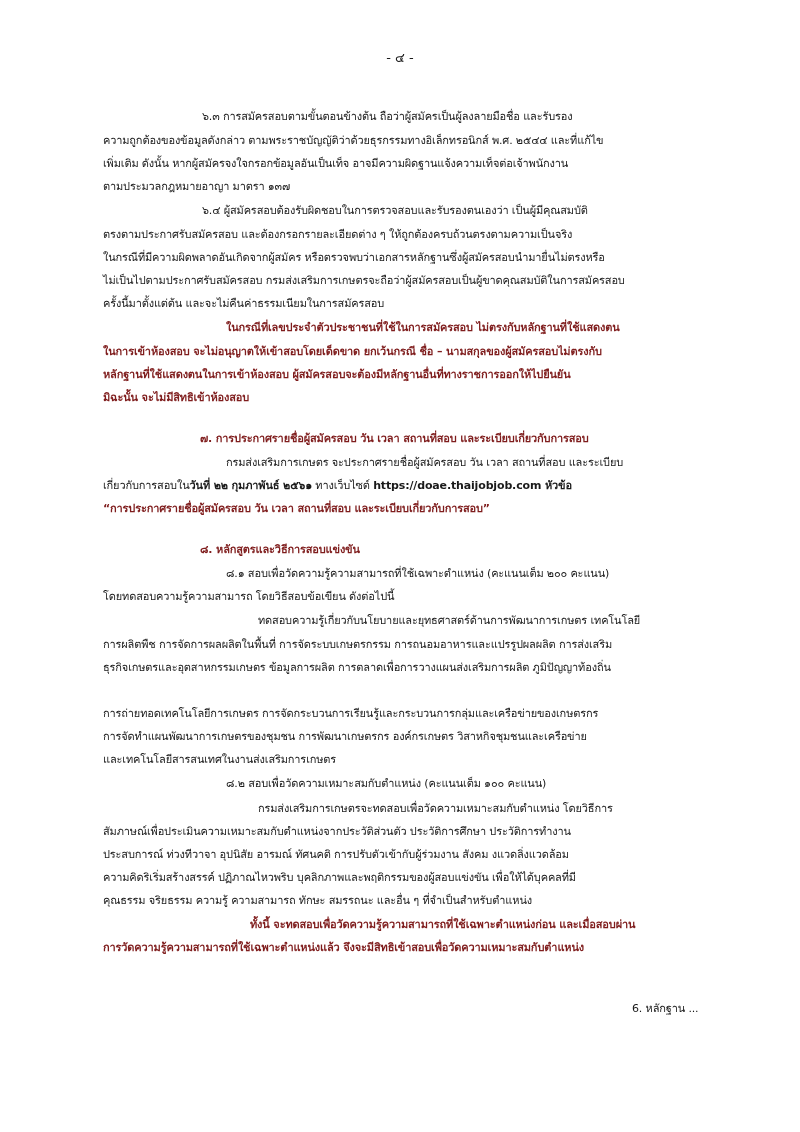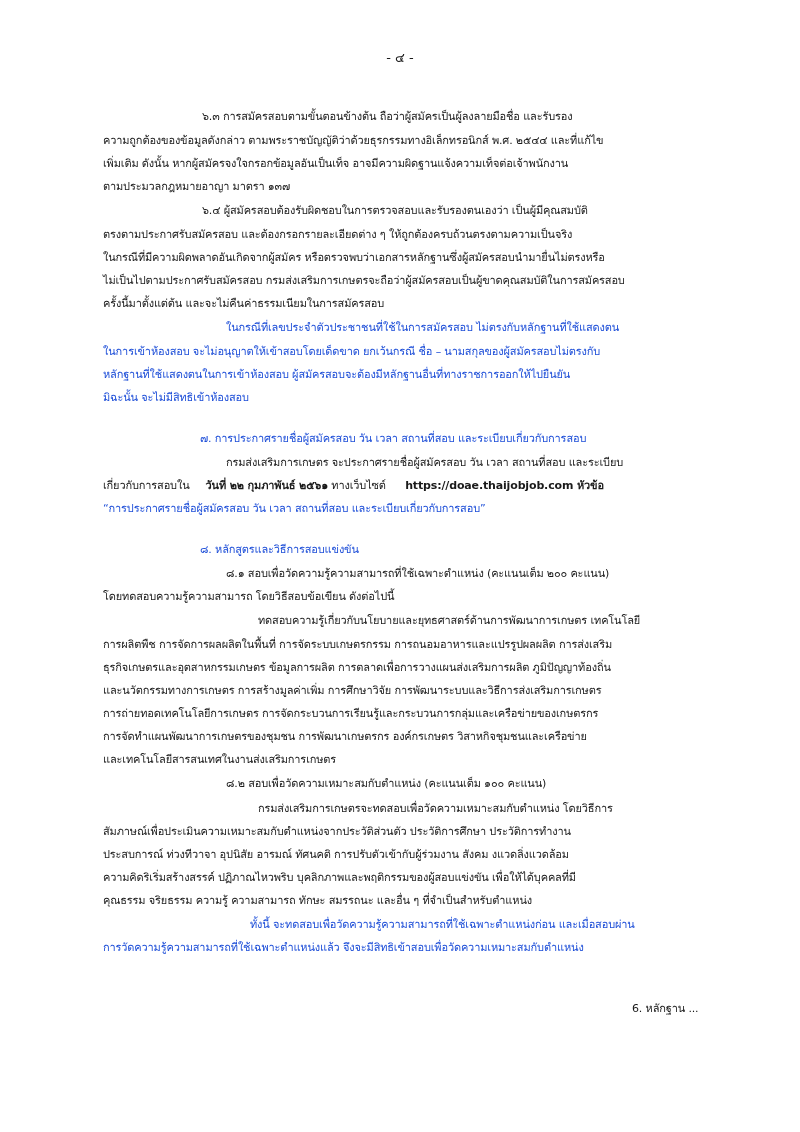--- a/index.html
+++ b/index.html
@@ -1,22 +1,22 @@
 <!DOCTYPE html>
 <html><head>
 <meta charset="utf-8">
 <style>
   html, body { margin: 0; padding: 0; background: #ffffff; }
   body { width: 800px; height: 1132px; position: relative; overflow: hidden;
          font-family: "DejaVu Sans", "Liberation Sans", sans-serif; color: #1a1a1a; }
   .page { position: absolute; left: 0; top: 0; width: 800px; height: 1132px; }
   .line { position: absolute; white-space: nowrap; font-size: 11px; line-height: 18px; letter-spacing: -0.15px; }
-  .bold { font-weight: normal; color: #1d4ed8; }
+  .bold { font-weight: bold; color: #7f1d1d; }
   .pagenum { position: absolute; top: 47px; left: 0; width: 800px; text-align: center; font-size: 13px; }
-  .b { font-weight: bold; margin-left: 16px; }
+  .b { font-weight: bold; }
 </style>
 </head>
 <body>
 
 <div class="page">
 
   <div class="pagenum">- ๔ -</div>
 
   <div class="line" style="left:202px; top:108px;">๖.๓  การสมัครสอบตามขั้นตอนข้างต้น ถือว่าผู้สมัครเป็นผู้ลงลายมือชื่อ และรับรอง</div>
   <div class="line" style="left:103px; top:132px;">ความถูกต้องของข้อมูลดังกล่าว ตามพระราชบัญญัติว่าด้วยธุรกรรมทางอิเล็กทรอนิกส์ พ.ศ. ๒๕๔๔ และที่แก้ไข</div>
@@ -41,21 +41,20 @@
   </div>
   <div class="line bold" style="left:103px; top:500px;">“การประกาศรายชื่อผู้สมัครสอบ วัน เวลา สถานที่สอบ และระเบียบเกี่ยวกับการสอบ”</div>
 
   <div class="line bold" style="left:200px; top:541px;">๘.  หลักสูตรและวิธีการสอบแข่งขัน</div>
   <div class="line" style="left:226px; top:565px;">๘.๑  สอบเพื่อวัดความรู้ความสามารถที่ใช้เฉพาะตำแหน่ง (คะแนนเต็ม ๒๐๐ คะแนน)</div>
   <div class="line" style="left:103px; top:588px;">โดยทดสอบความรู้ความสามารถ โดยวิธีสอบข้อเขียน ดังต่อไปนี้</div>
 
   <div class="line" style="left:258px; top:612px;">ทดสอบความรู้เกี่ยวกับนโยบายและยุทธศาสตร์ด้านการพัฒนาการเกษตร เทคโนโลยี</div>
   <div class="line" style="left:103px; top:636px;">การผลิตพืช การจัดการผลผลิตในพื้นที่ การจัดระบบเกษตรกรรม การถนอมอาหารและแปรรูปผลผลิต การส่งเสริม</div>
   <div class="line" style="left:103px; top:659px;">ธุรกิจเกษตรและอุตสาหกรรมเกษตร ข้อมูลการผลิต การตลาดเพื่อการวางแผนส่งเสริมการผลิต ภูมิปัญญาท้องถิ่น</div>
-  <div class="line" style="left:103px; top:682px;">และนวัตกรรมทางการเกษตร การสร้างมูลค่าเพิ่ม การศึกษาวิจัย การพัฒนาระบบและวิธีการส่งเสริมการเกษตร</div>
   <div class="line" style="left:103px; top:705px;">การถ่ายทอดเทคโนโลยีการเกษตร การจัดกระบวนการเรียนรู้และกระบวนการกลุ่มและเครือข่ายของเกษตรกร</div>
   <div class="line" style="left:103px; top:728px;">การจัดทำแผนพัฒนาการเกษตรของชุมชน การพัฒนาเกษตรกร องค์กรเกษตร วิสาหกิจชุมชนและเครือข่าย</div>
   <div class="line" style="left:103px; top:751px;">และเทคโนโลยีสารสนเทศในงานส่งเสริมการเกษตร</div>
 
   <div class="line" style="left:226px; top:775px;">๘.๒  สอบเพื่อวัดความเหมาะสมกับตำแหน่ง (คะแนนเต็ม ๑๐๐ คะแนน)</div>
   <div class="line" style="left:258px; top:800px;">กรมส่งเสริมการเกษตรจะทดสอบเพื่อวัดความเหมาะสมกับตำแหน่ง โดยวิธีการ</div>
   <div class="line" style="left:103px; top:823px;">สัมภาษณ์เพื่อประเมินความเหมาะสมกับตำแหน่งจากประวัติส่วนตัว ประวัติการศึกษา ประวัติการทำงาน</div>
   <div class="line" style="left:103px; top:846px;">ประสบการณ์ ท่วงทีวาจา อุปนิสัย อารมณ์ ทัศนคติ การปรับตัวเข้ากับผู้ร่วมงาน สังคม งแวดลิ่งแวดล้อม</div>
   <div class="line" style="left:103px; top:869px;">ความคิดริเริ่มสร้างสรรค์ ปฏิภาณไหวพริบ บุคลิกภาพและพฤติกรรมของผู้สอบแข่งขัน เพื่อให้ได้บุคคลที่มี</div>
   <div class="line" style="left:103px; top:892px;">คุณธรรม จริยธรรม ความรู้ ความสามารถ ทักษะ สมรรถนะ และอื่น ๆ ที่จำเป็นสำหรับตำแหน่ง</div>

